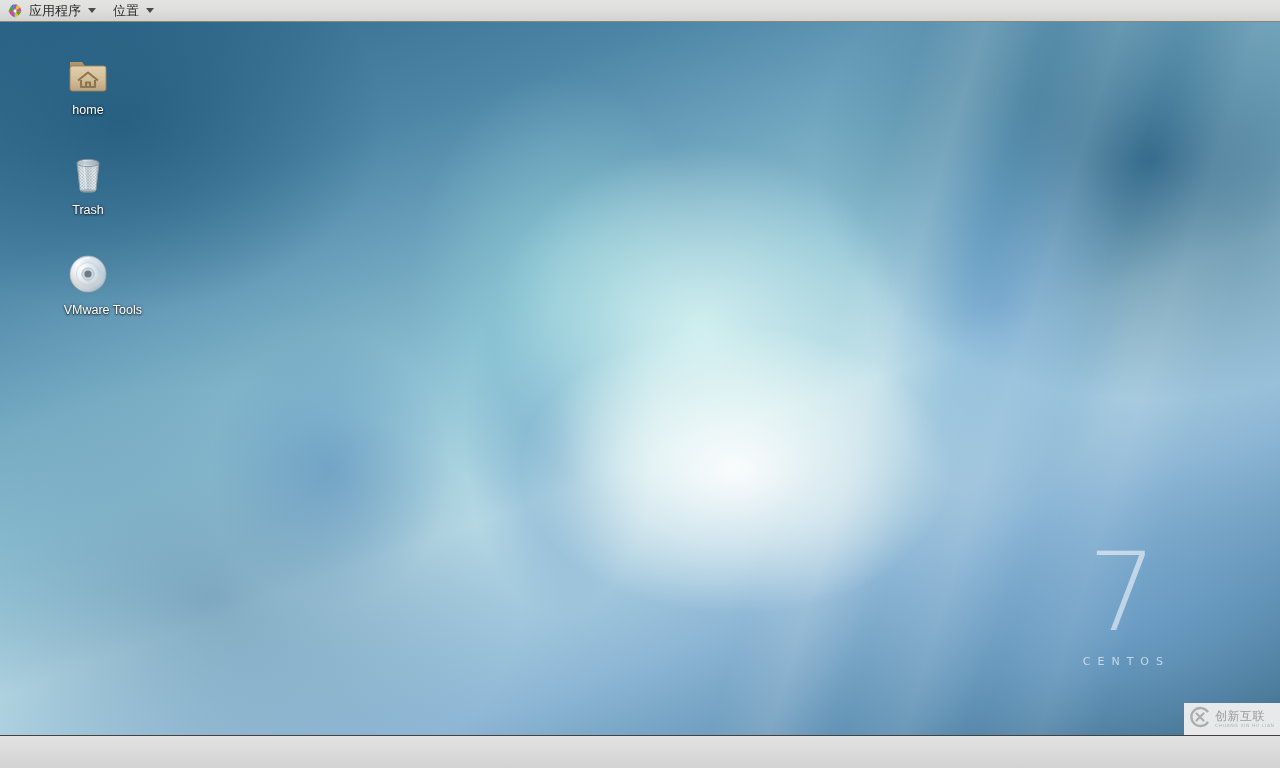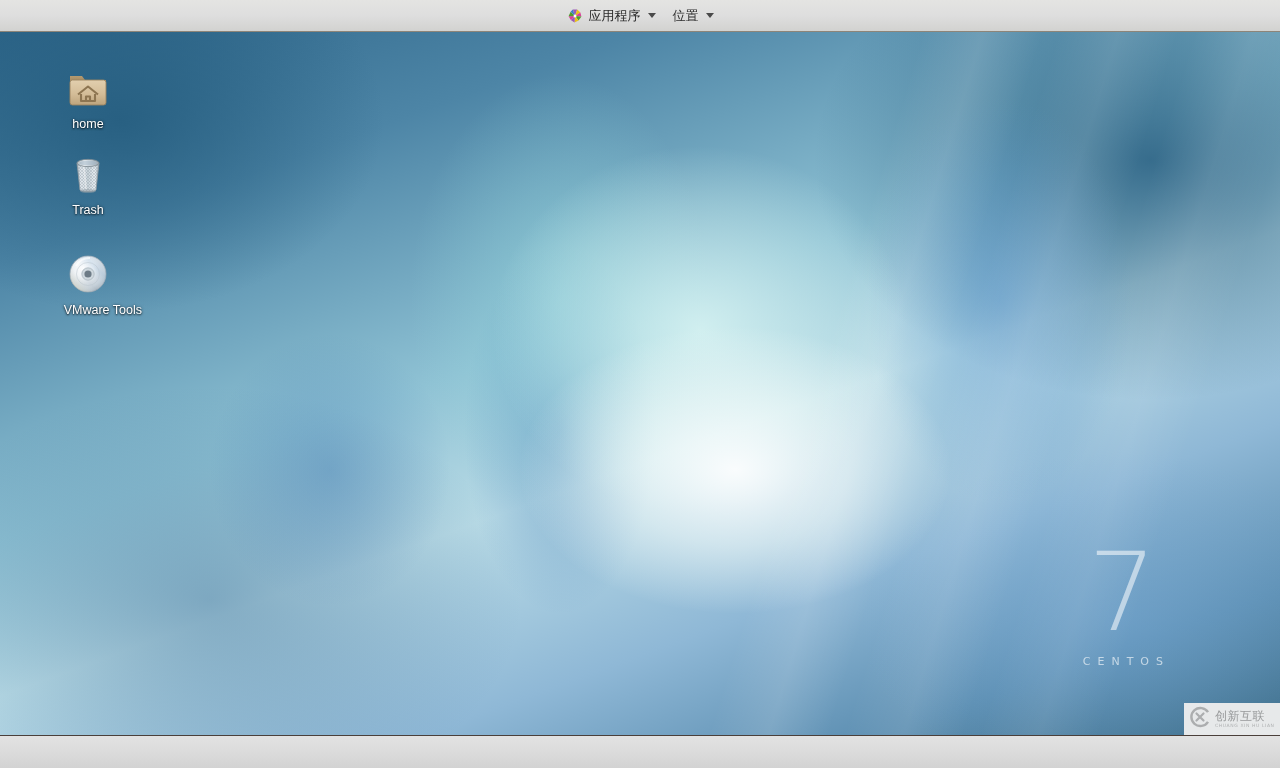--- a/index.html
+++ b/index.html
@@ -49,25 +49,25 @@
   }
   #centos-watermark .word {
     display:block; margin-top:10px; margin-right:-8px;
     font-family:"DejaVu Sans", sans-serif;
     font-size:11px; font-weight:400; letter-spacing:7px;
     color:rgba(255,255,255,0.62);
   }
 
   
   #top-panel {
-    position:absolute; left:0; top:0; width:1280px; height:32px;
+    position:absolute; left:0; top:0; width:1280px; height:22px;
     background:linear-gradient(to bottom, #e4e4e2 0%, #dedede 50%, #d2d2d0 100%);
     border-bottom:1px solid #8d8579;
     display:flex; align-items:center; z-index:20;
-    font-size:13px; color:#2b2b2b;justify-content:center;
+    font-size:13px; color:#2b2b2b;
   }
   .panel-menu {
     display:flex; align-items:center; height:25px; padding:0 7px; gap:6px;
     cursor:default; white-space:nowrap;
   }
   .menu-label { font-size:13px; color:#2c2c2c; }
   .caret {
     width:0; height:0; border-left:4px solid transparent; border-right:4px solid transparent;
     border-top:5px solid #4a4a4a; display:inline-block; margin-left:1px;
   }
@@ -154,21 +154,21 @@
       <span class="caret"></span>
     </div>
 
     <div class="panel-menu" style="margin-left:3px;">
       <span class="menu-label">位置</span>
       <span class="caret"></span>
     </div>
 
   </div>
 
-  <div class="desk-icon" style="left:34px; top:64px;">
+  <div class="desk-icon" style="left:34px; top:50px;">
     <div class="glyph">
       <svg width="48" height="48" viewBox="0 0 48 48">
         <defs>
           <linearGradient id="folderBody" x1="0" y1="0" x2="0" y2="1">
             <stop offset="0%" stop-color="#e2cfae"></stop>
             <stop offset="55%" stop-color="#d4bd98"></stop>
             <stop offset="100%" stop-color="#bda47d"></stop>
           </linearGradient>
           <linearGradient id="folderTab" x1="0" y1="0" x2="0" y2="1">
             <stop offset="0%" stop-color="#b59a70"></stop>

